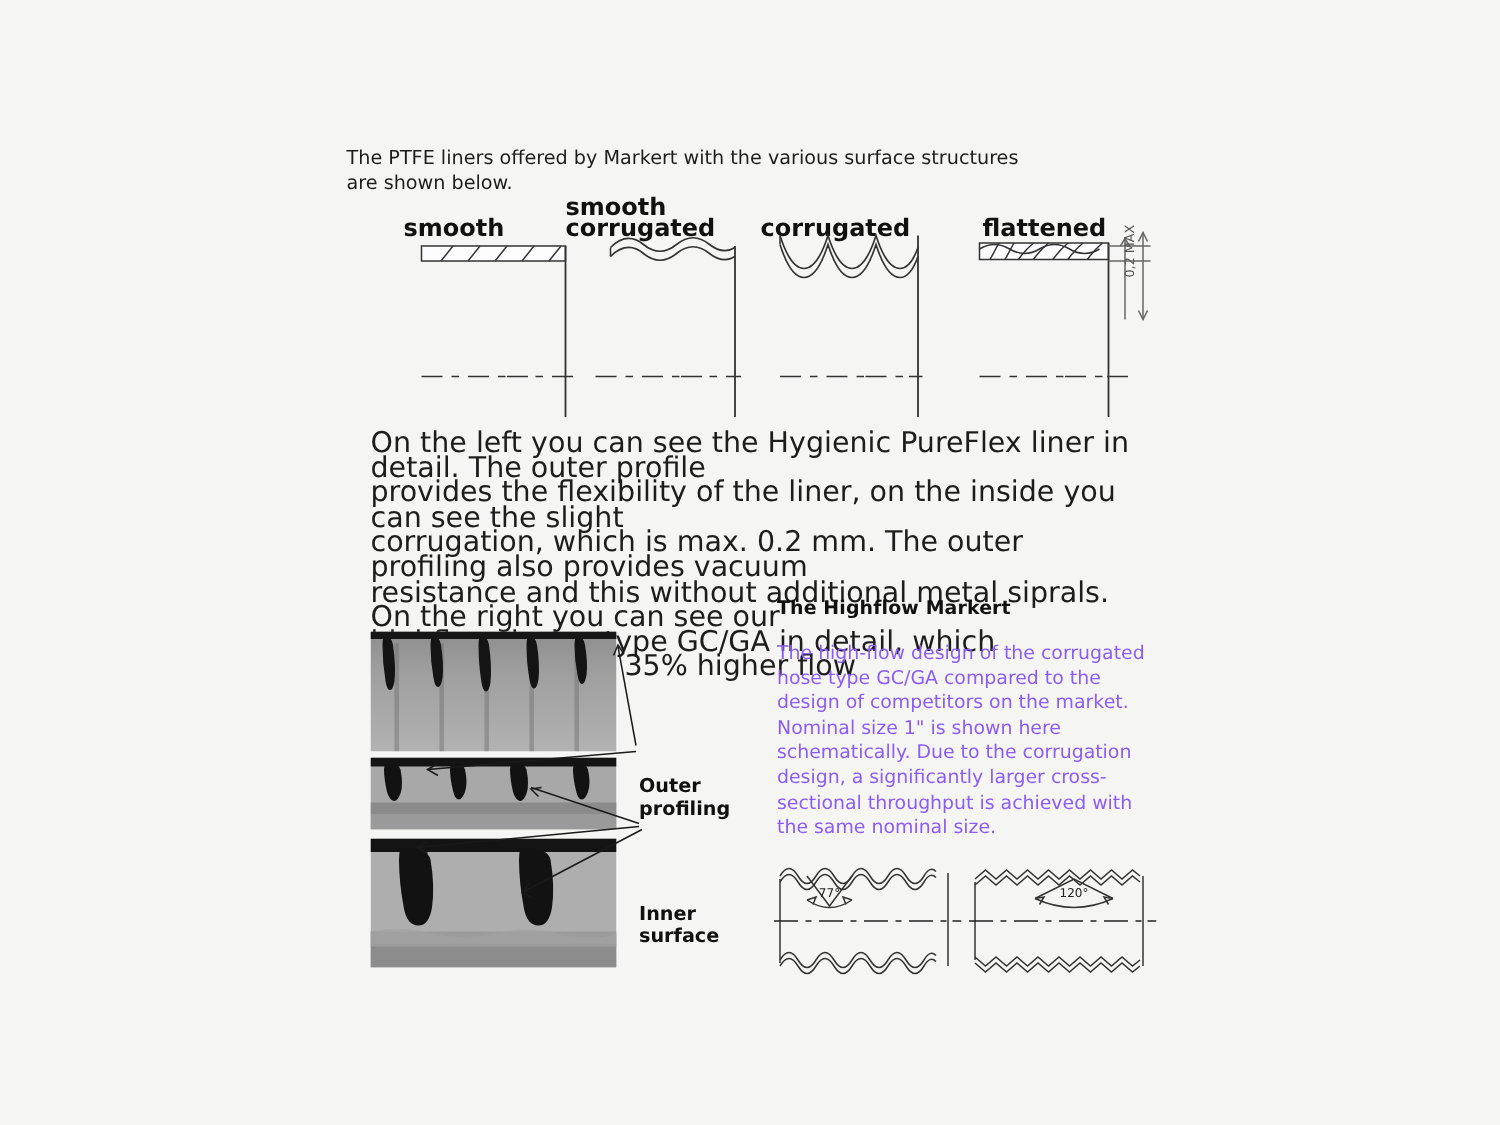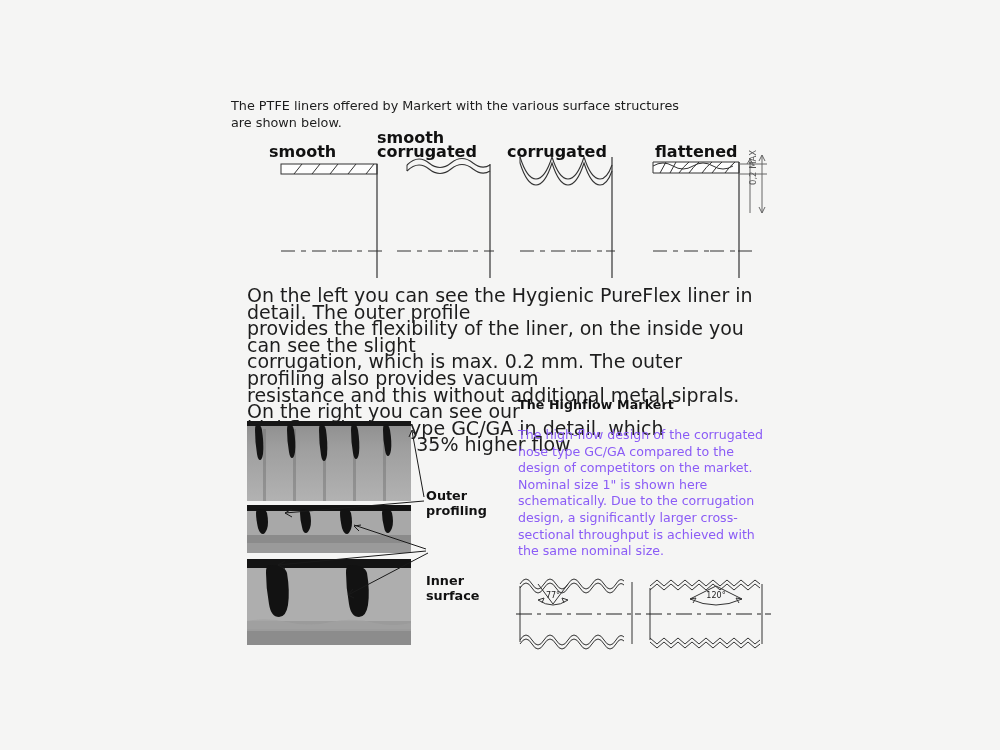--- a/index.html
+++ b/index.html
@@ -108,20 +108,21 @@
   #micro-2 { top: 84px;  width: 164px; height: 48px; }
   #micro-3 { top: 138px; width: 164px; height: 86px; }
 
   .callout-label {
     position: absolute;
     font-size: 12.8px;
     font-weight: bold;
     color: #111;
     line-height: 14.5px;
     white-space: pre-line;
+    margin-top: 29px;
   }
   #callout-outer { left: 426px; top: 489px; }
   #callout-inner { left: 426px; top: 574px; }
 
   .arrow-svg {
     position: absolute;
     left: 240px;
     top: 415px;
     pointer-events: none;
   }

